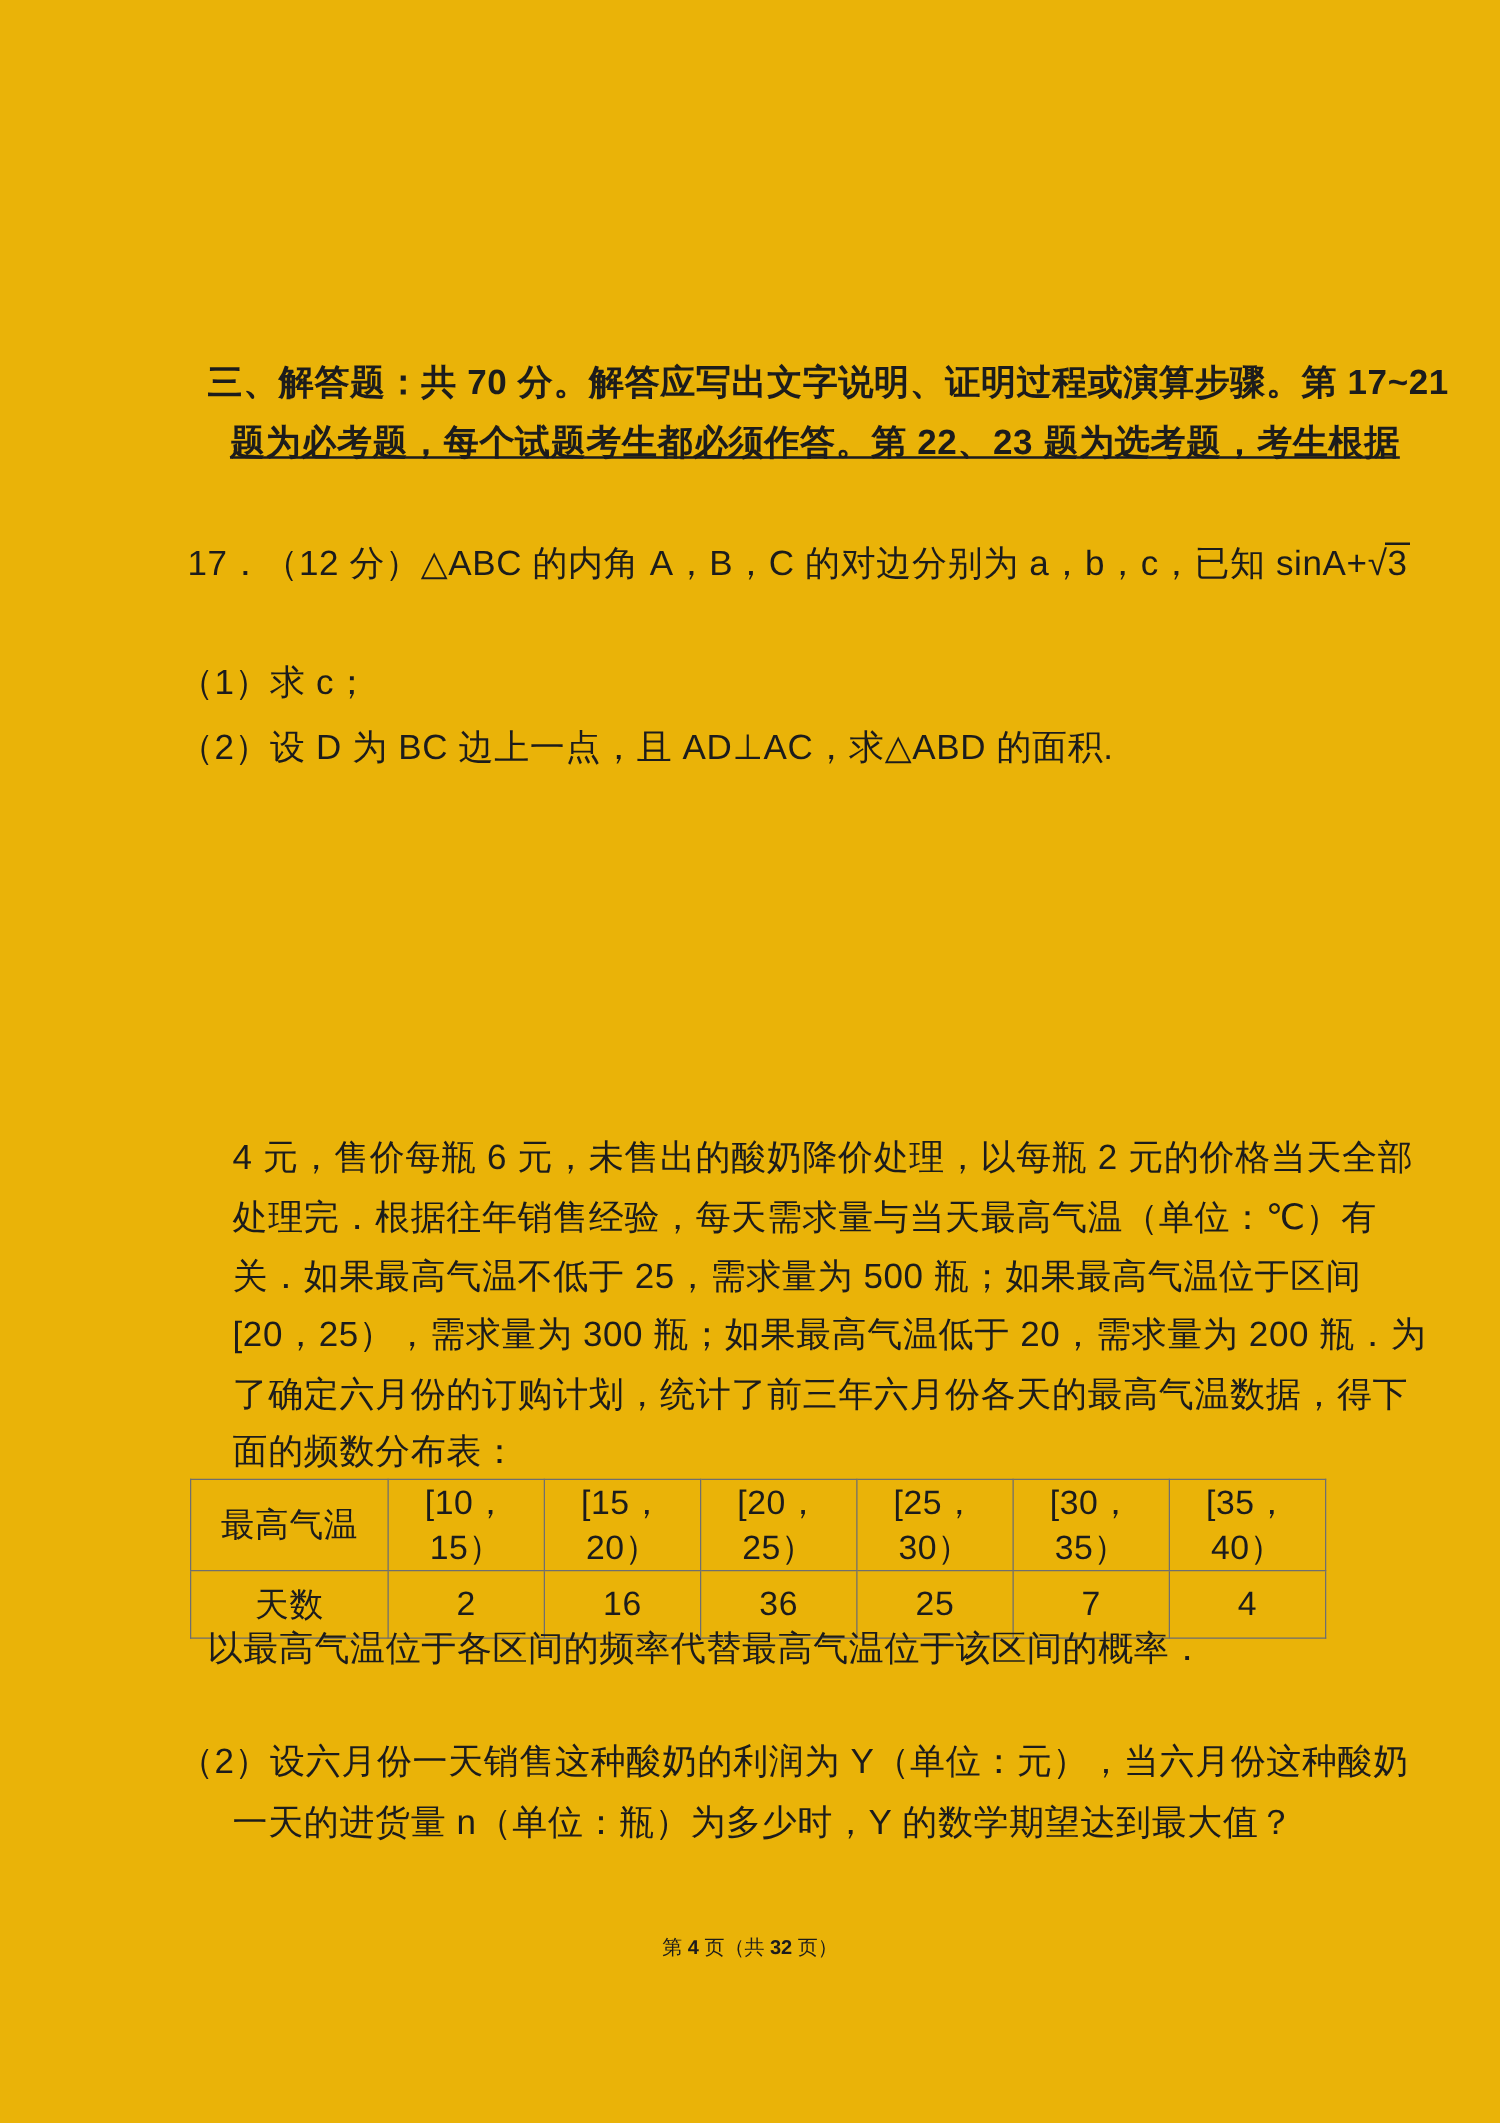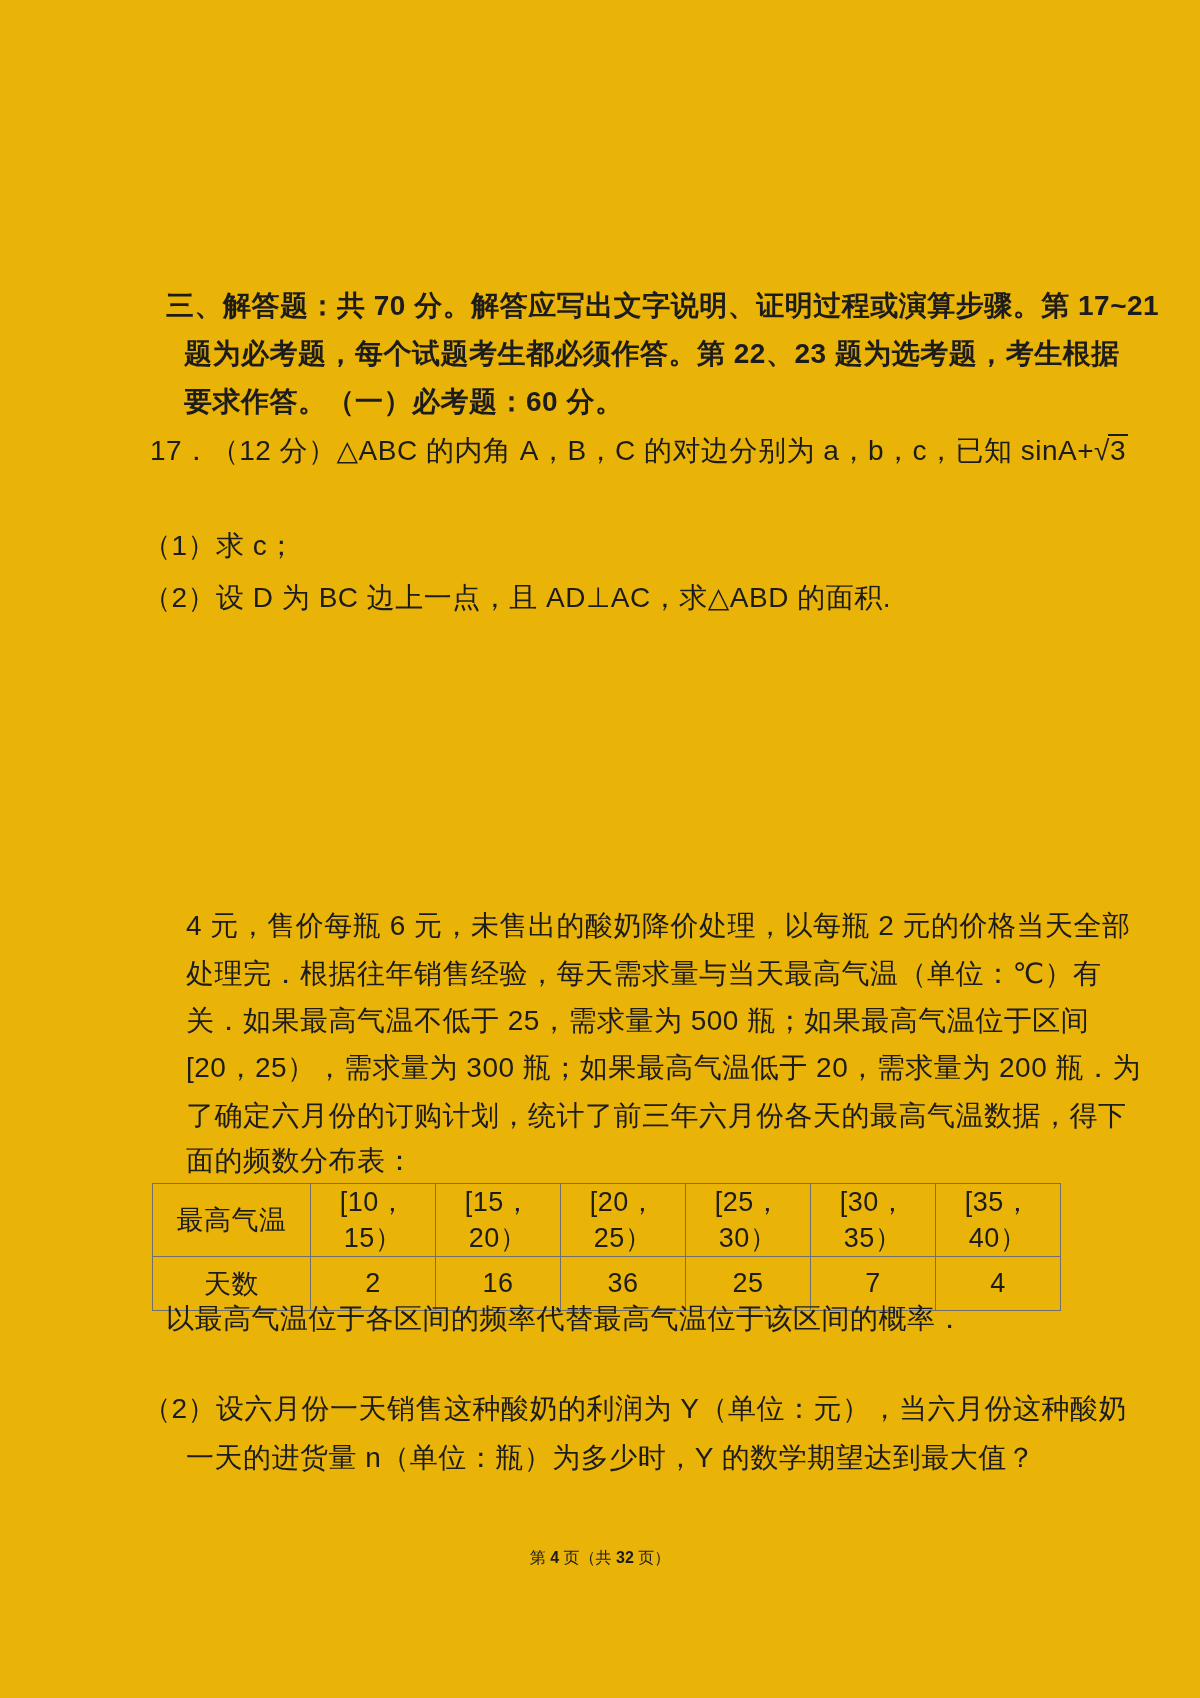--- a/index.html
+++ b/index.html
@@ -55,22 +55,21 @@
     color: #1c1c1c;
   }
   .footer .num { font-weight: 700; }
 </style>
 </head>
 <body>
 
 <div class="page">
 
   <div class="line bold" style="top:288px; left:166px;">三、解答题：共 70 分。解答应写出文字说明、证明过程或演算步骤。第 17~21</div>
-  <div class="line bold" style="top:336px; left:184px;">题为必考题，每个试题考生都必须作答。第 22、23 题为选考题，考生根据</div>
-  <div class="line bold" style="top:384px; left:184px;">要求作答。（一）必考题：60 分。</div>
+  <div class="line bold" style="top:336px; left:184px;text-decoration:underline;">题为必考题，每个试题考生都必须作答。第 22、23 题为选考题，考生根据</div>
 
   <div class="line" style="top:433px; left:150px;"><span>17．（12 分）△ABC 的内角 A，B，C 的对边分别为 a，b，c，已知 sinA+</span><span class="sqrt"><span class="sqrt-sign">√</span><span class="rad">3</span></span></div>
   <div class="line" style="top:528px; left:143px;">（1）求 c；</div>
   <div class="line" style="top:580px; left:143px;">（2）设 D 为 BC 边上一点，且 AD⊥AC，求△ABD 的面积.</div>
 
   <div class="line" style="top:908px; left:186px;">4 元，售价每瓶 6 元，未售出的酸奶降价处理，以每瓶 2 元的价格当天全部</div>
   <div class="line" style="top:956px; left:186px;">处理完．根据往年销售经验，每天需求量与当天最高气温（单位：℃）有</div>
   <div class="line" style="top:1003px; left:186px;">关．如果最高气温不低于 25，需求量为 500 瓶；如果最高气温位于区间</div>
   <div class="line" style="top:1050px; left:186px;">[20，25），需求量为 300 瓶；如果最高气温低于 20，需求量为 200 瓶．为</div>
   <div class="line" style="top:1098px; left:186px;">了确定六月份的订购计划，统计了前三年六月份各天的最高气温数据，得下</div>

